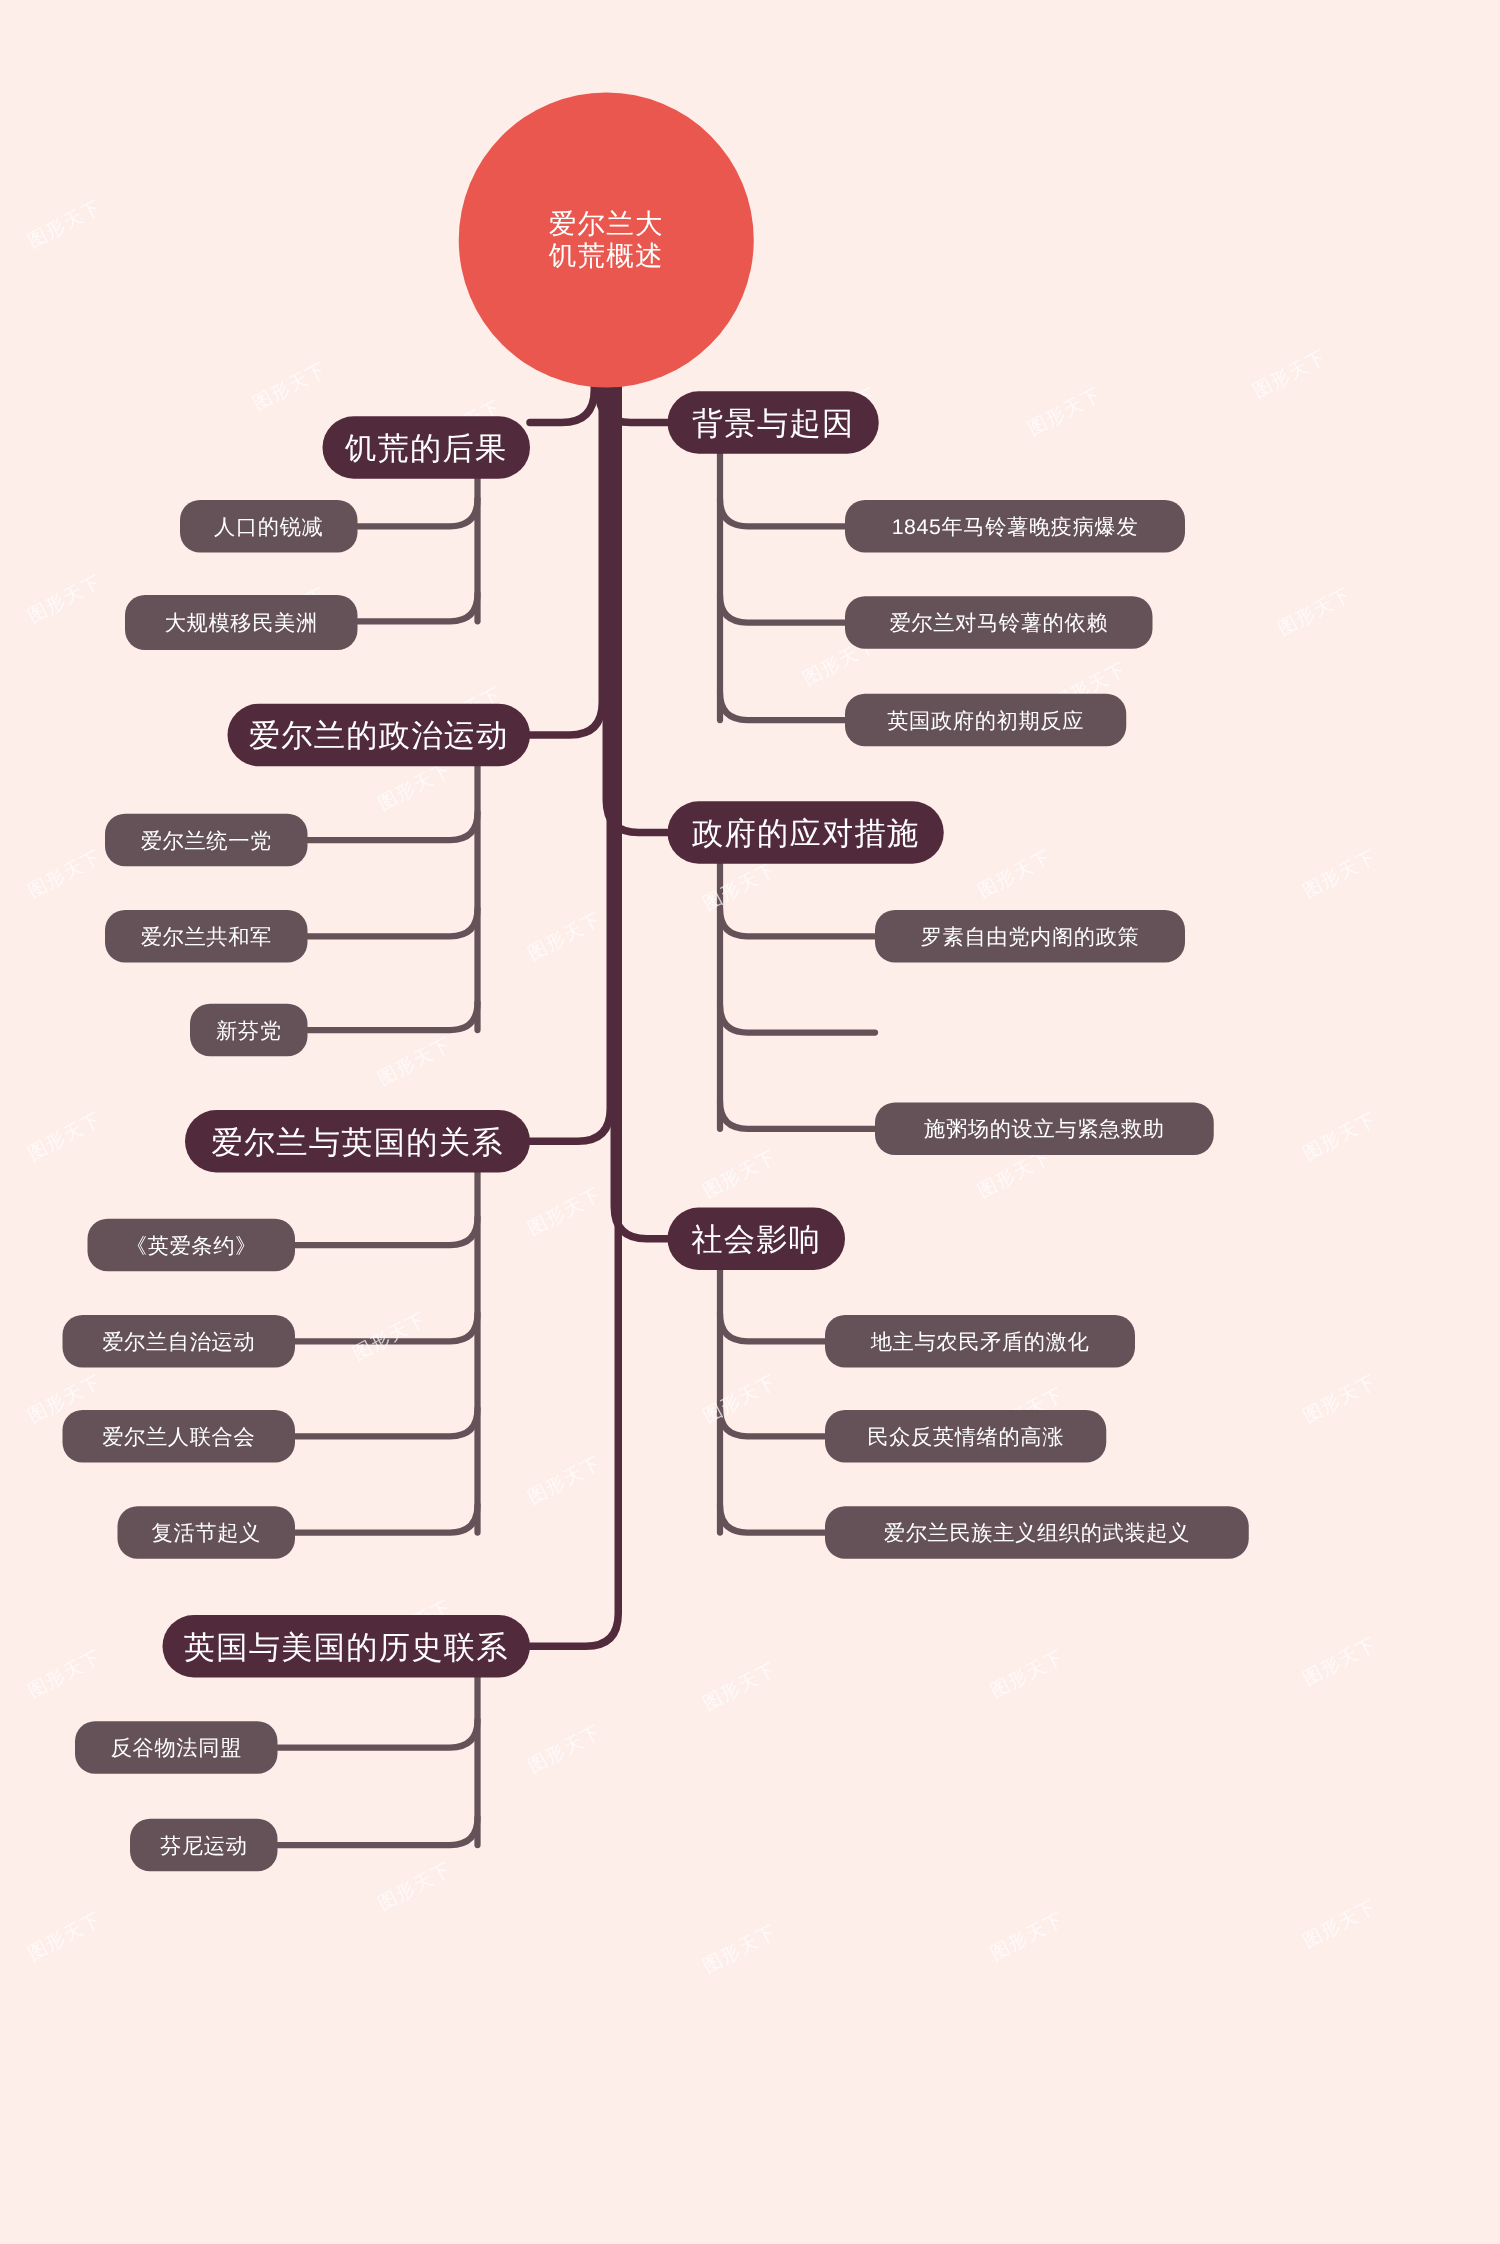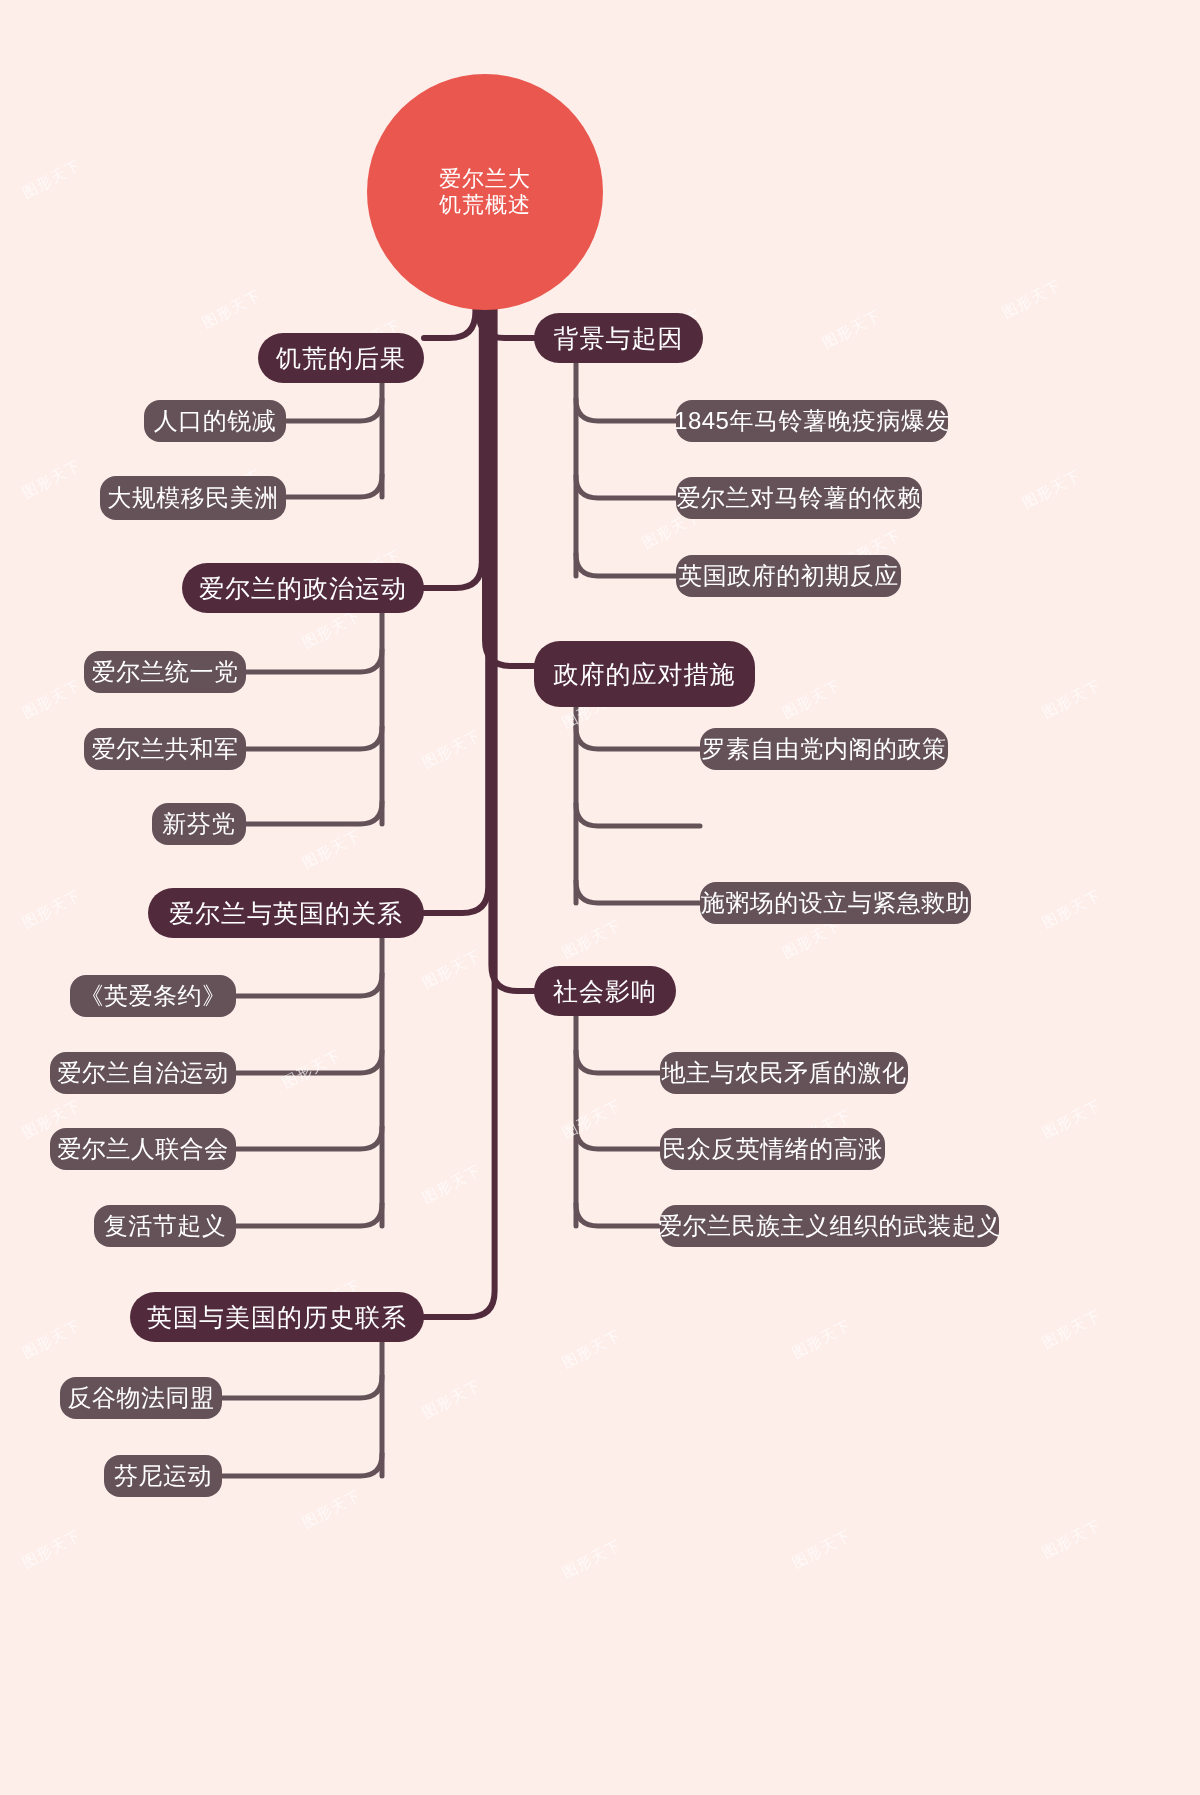--- a/index.html
+++ b/index.html
@@ -66,21 +66,21 @@
   .lvl1 {
     background: #512a3c;
     border-radius: 26px;
     font-size: 25px;
     letter-spacing: 1px;
     padding: 0 22px;
   }
   .lvl2 {
     background: #655259;
     border-radius: 16px;
-    font-size: 24px;
+    font-size: 17px;
     letter-spacing: 0.5px;
     padding: 0 18px;
   }
 </style>
 </head>
 <body>
 
 <div id="root">
 
   <svg id="edges" viewBox="0 0 1200 1795">
@@ -195,21 +195,21 @@
       </div>
       <div class="node lvl2" style="left: 84px; top: 651px; width: 162px; height: 42px;">
         <span>爱尔兰统一党</span>
       </div>
       <div class="node lvl2" style="left: 84px; top: 728px; width: 162px; height: 42px;">
         <span>爱尔兰共和军</span>
       </div>
       <div class="node lvl2" style="left: 152px; top: 803px; width: 94px; height: 42px;">
         <span>新芬党</span>
       </div>
-      <div class="node lvl1" style="left: 534px; top: 641px; width: 221px; height: 66px;">
+      <div class="node lvl1" style="left: 534px; top: 641px; width: 221px; height: 50px;">
         <span>政府的应对措施</span>
       </div>
       <div class="node lvl2" style="left: 700px; top: 728px; width: 248px; height: 42px;">
         <span>罗素自由党内阁的政策</span>
       </div>
       <div class="node lvl2" style="left: 700px; top: 882px; width: 271px; height: 42px;">
         <span>施粥场的设立与紧急救助</span>
       </div>
       <div class="node lvl1" style="left: 148px; top: 888px; width: 276px; height: 50px;">
         <span>爱尔兰与英国的关系</span>

